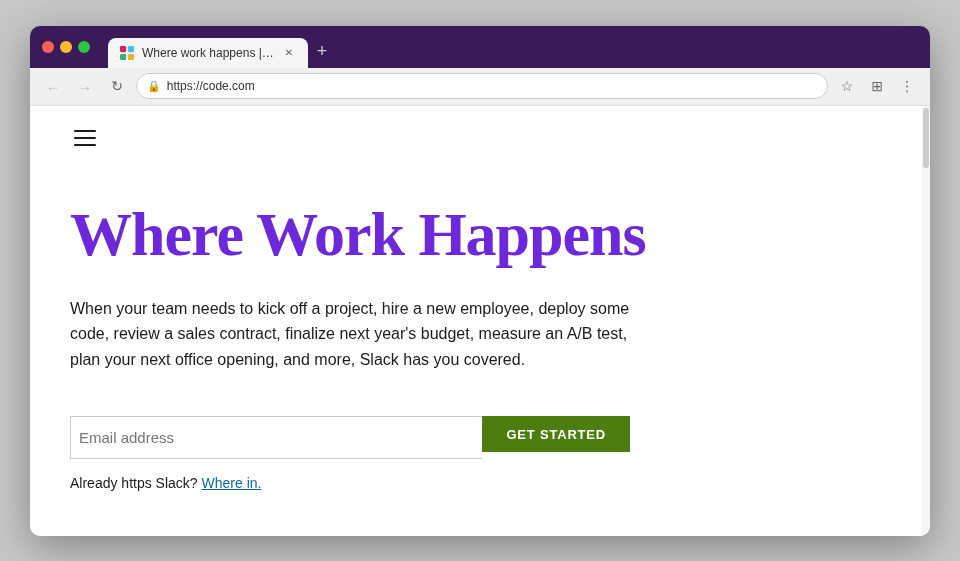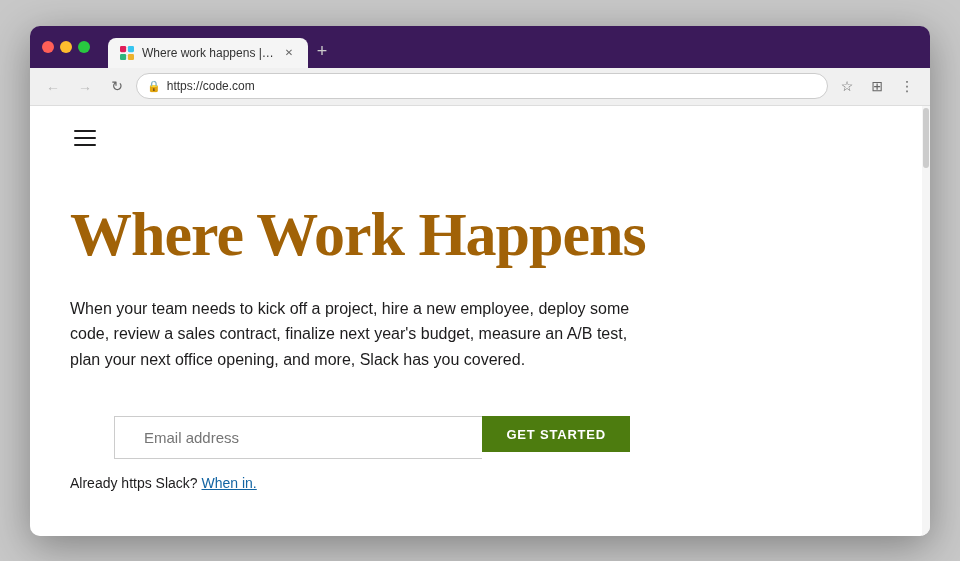--- a/index.html
+++ b/index.html
@@ -245,21 +245,21 @@
     }
 
     .slack-hero {
       padding: 30px 40px 40px;
       max-width: 800px;
     }
 
     .hero-title {
       font-size: 62px;
       font-weight: 900;
-      color: #a16207;
+      color: #6d28d9;
       line-height: 1.1;
       margin-bottom: 28px;
       font-family: 'Georgia', 'Times New Roman', serif;
       letter-spacing: -1px;
     }
 
     .hero-description {
       font-size: 16px;
       color: #1d1c1d;
       line-height: 1.6;
@@ -272,26 +272,25 @@
       align-items: stretch;
       gap: 0;
       max-width: 560px;
     }
 
     .email-input {
       flex: 1;
       height: 43px;
       border: 1.5px solid #ccc;
       border-right: none;
-      padding: 0 29px;
+      padding: 0 8px;
       font-size: 15px;
       color: #999;
       outline: none;
       background: white;
-      margin-left: 44px;
     }
 
     .get-started-btn {
       height: 36px;
       background: #4d7c0f;
       color: white;
       border: none;
       padding: 0 24px;
       font-size: 13px;
       font-weight: 700;
@@ -368,21 +367,21 @@
       <p class="hero-description">When your team needs to kick off a project, hire a new employee, deploy some code, review a sales contract, finalize next year's budget, measure an A/B test, plan your next office opening, and more, Slack has you covered.</p>
 
       <div class="cta-row">
         <input type="email" class="email-input" placeholder="Email address" style="">
         <button class="get-started-btn">GET STARTED</button>
       </div>
 
       <p class="signin-text">
         <span>Already https Slack?</span>
         <span> </span>
-        <a class="signin-link">When in.</a>
+        <a class="signin-link">Where in.</a>
       </p>
     </section>
 
     <div class="scrollbar">
       <div class="scrollbar-thumb"></div>
     </div>
   </div>
 </div>
 
 </body></html>

